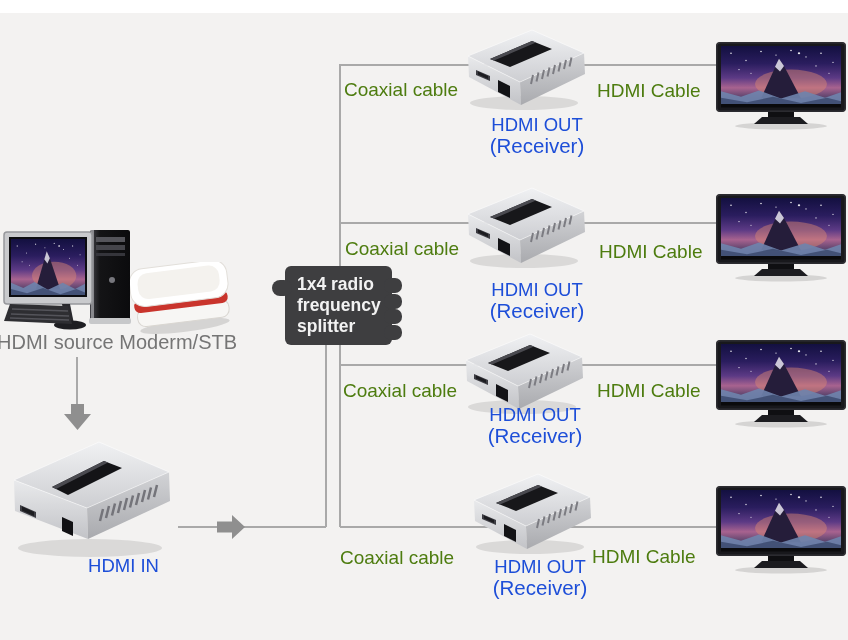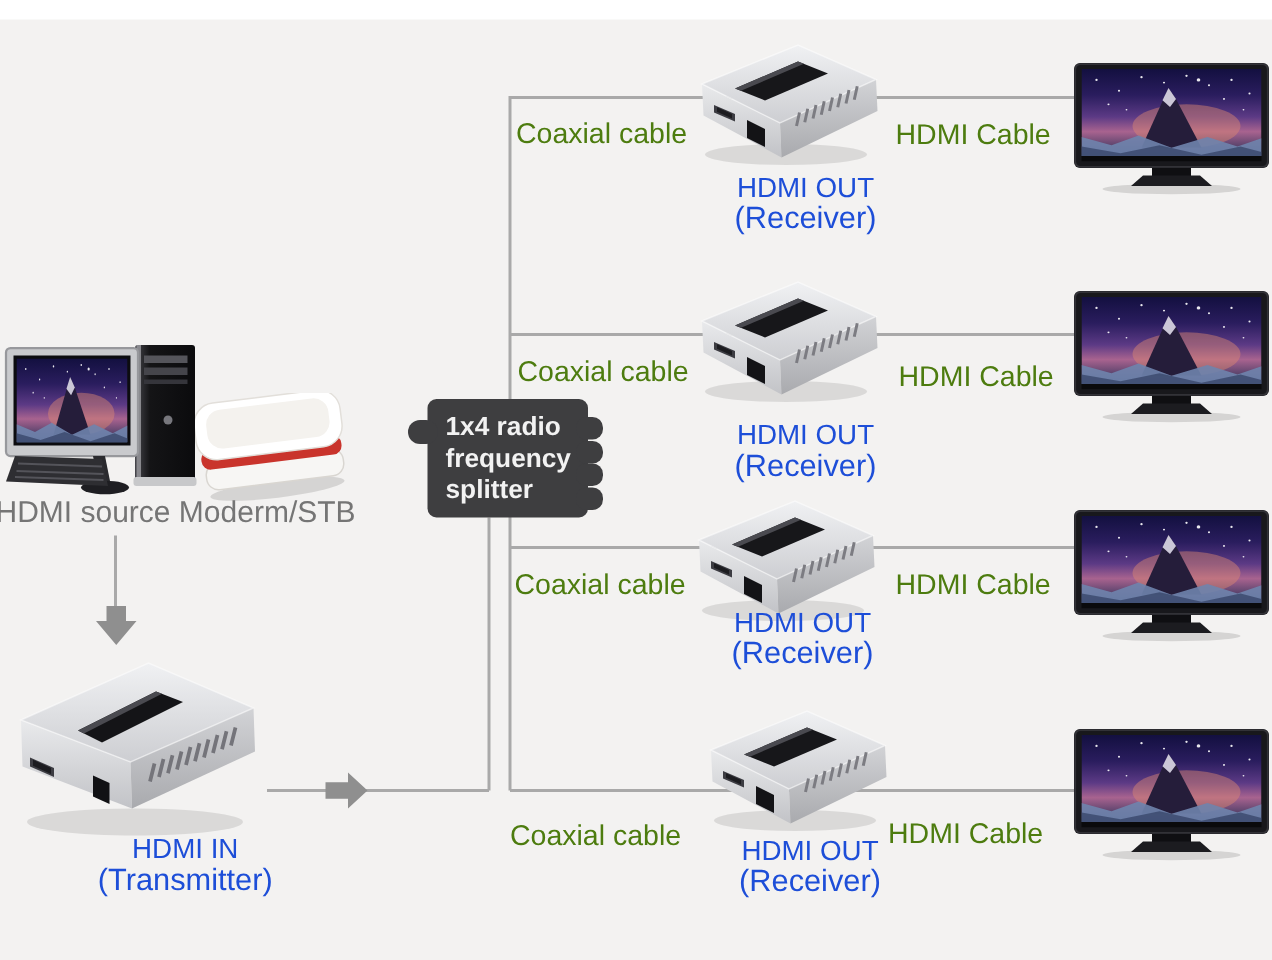--- a/index.html
+++ b/index.html
@@ -194,21 +194,20 @@
   <svg class="abs device" style="left:130px;top:262px" width="105" height="75">
       <use href="#modem-sym"></use>
     </svg>
   <div class="abs" id="source-label" style="left:-3px;top:331px">HDMI source Moderm/STB</div>
 
   <svg class="abs device" style="left:2px;top:435px" width="175" height="125">
       <use href="#transmitter-box"></use>
     </svg>
   <div class="abs caption" style="left:16px;top:556px;width:215px">
     <span class="cap1">HDMI IN</span>
-    <span class="cap2">(Transmitter)</span>
   </div>
 
   <div class="abs" id="splitter">
     <span class="sline">1x4 radio</span>
     <span class="sline">frequency</span>
     <span class="sline">splitter</span>
     <div class="nub" id="nub-in"></div>
     <div class="nub nub-out" style="top:12px"></div>
     <div class="nub nub-out" style="top:27.5px"></div>
     <div class="nub nub-out" style="top:43px"></div>

